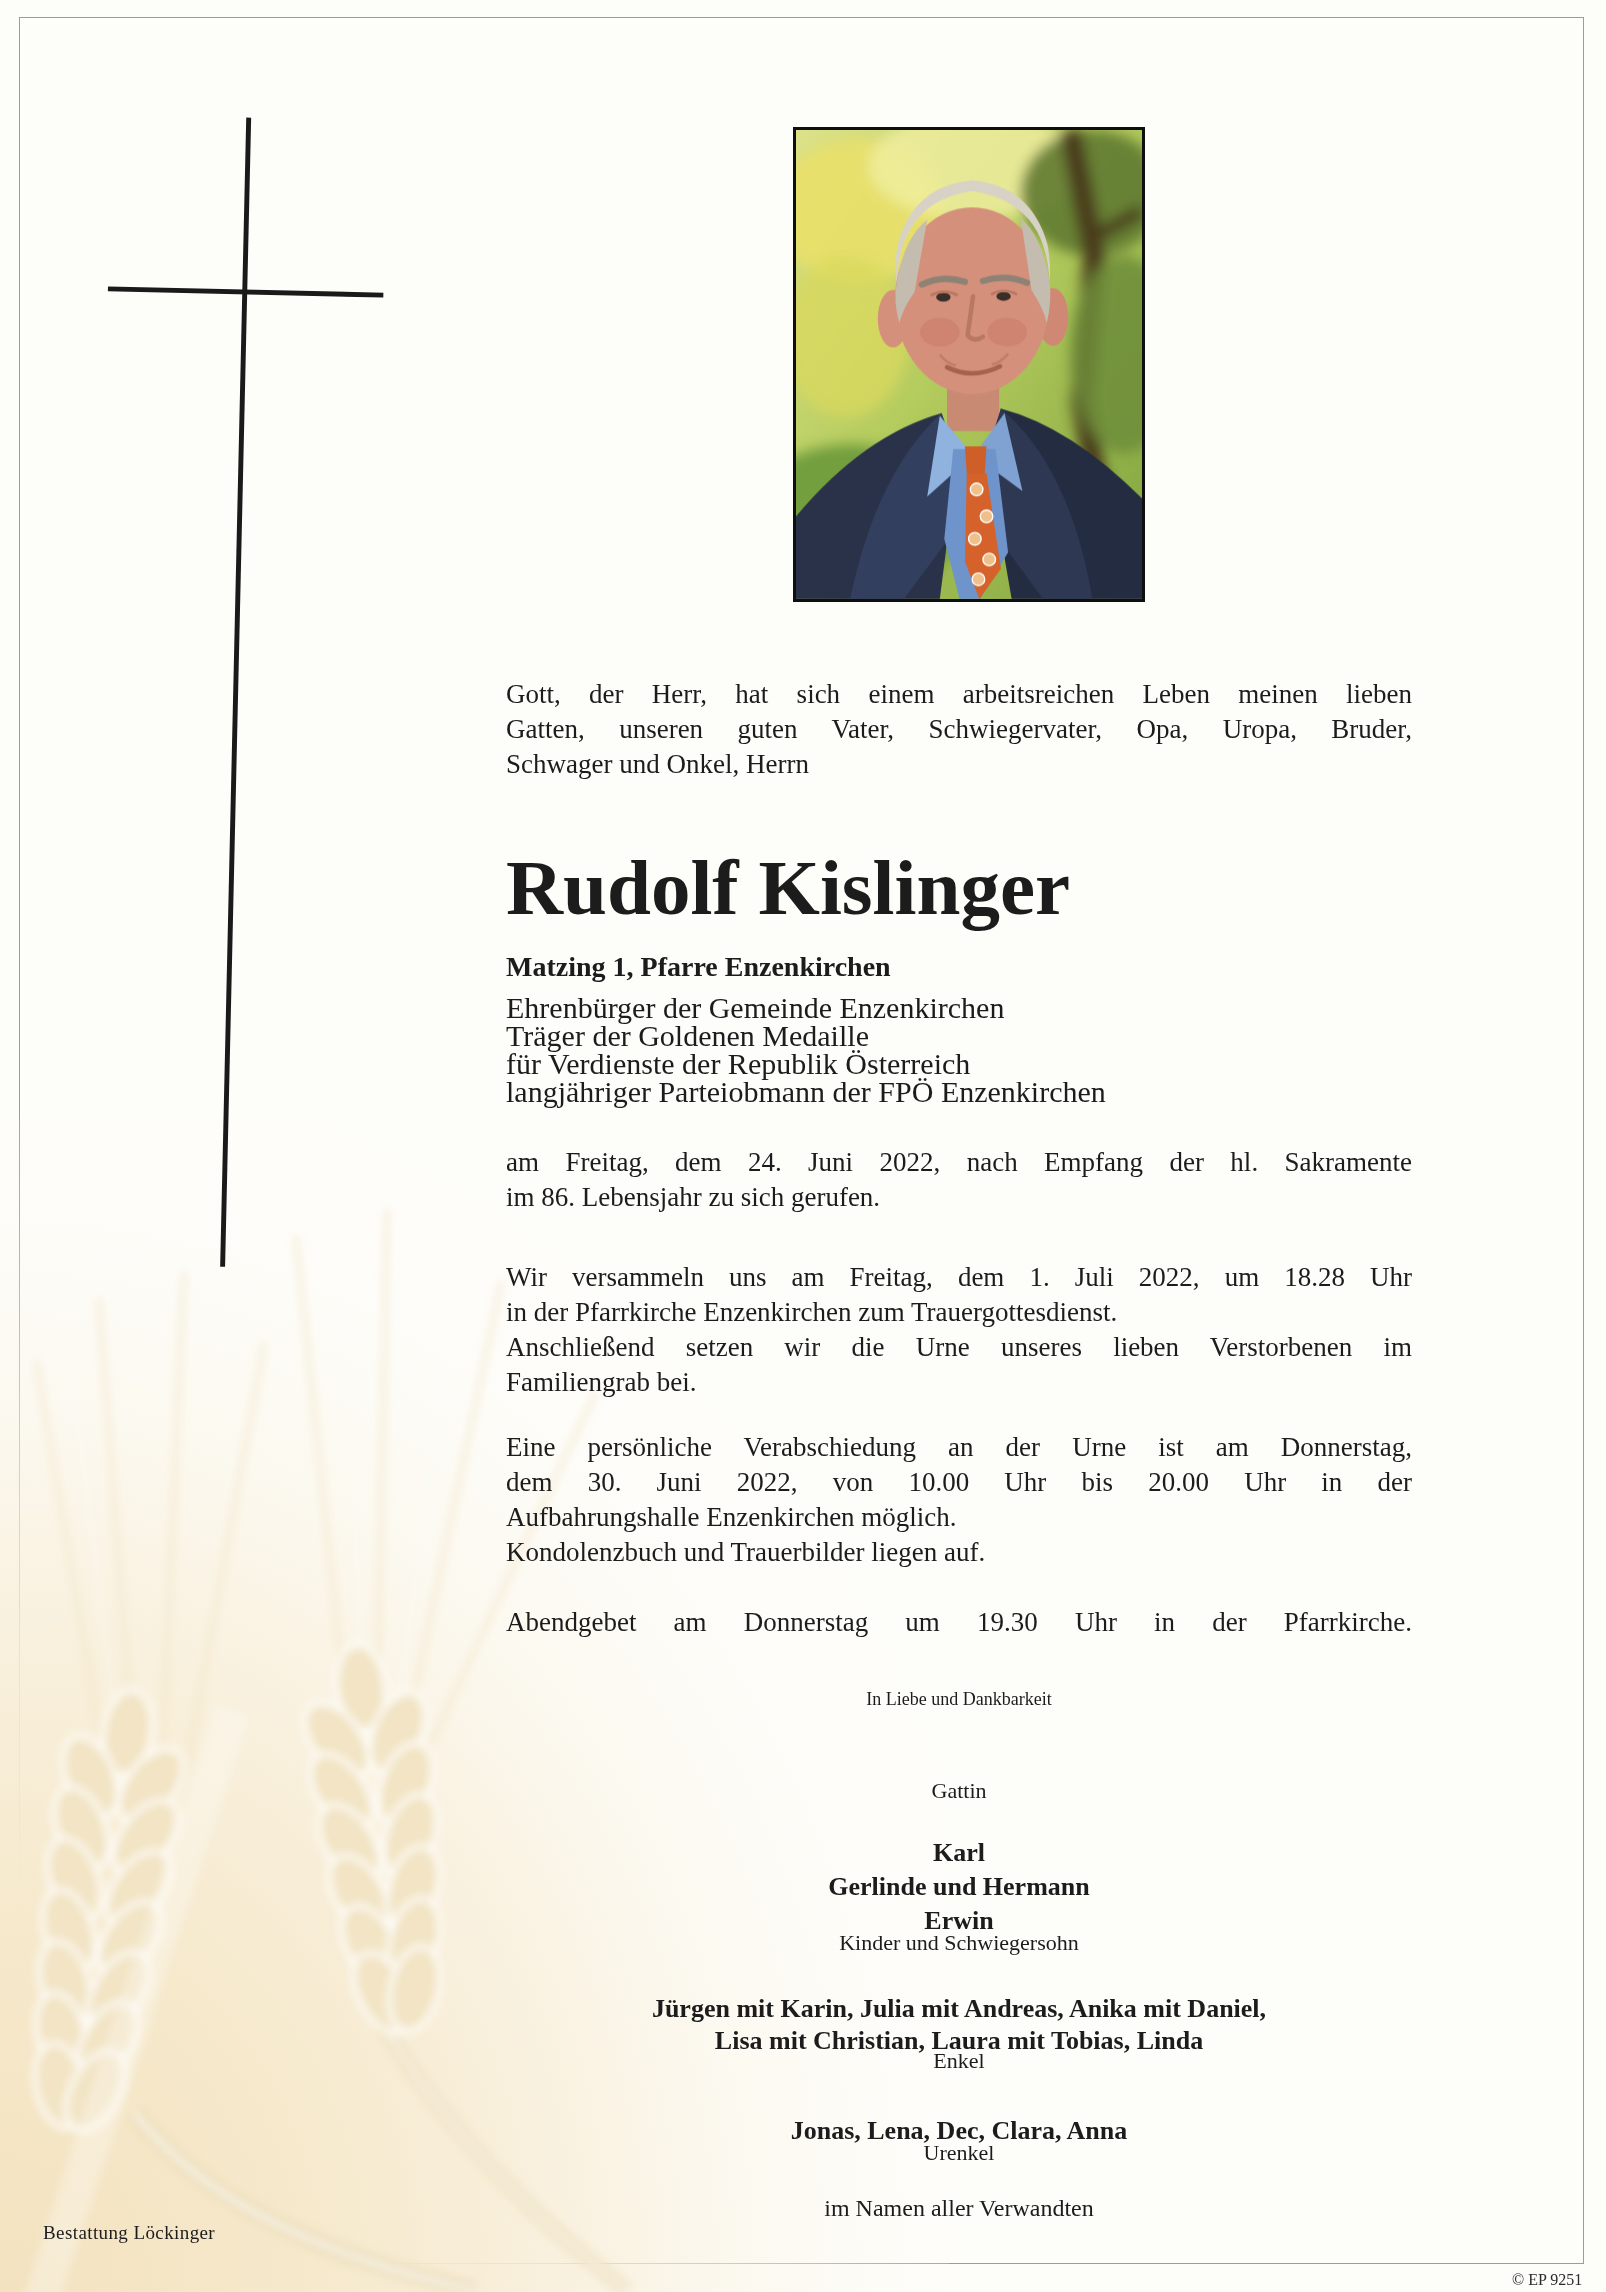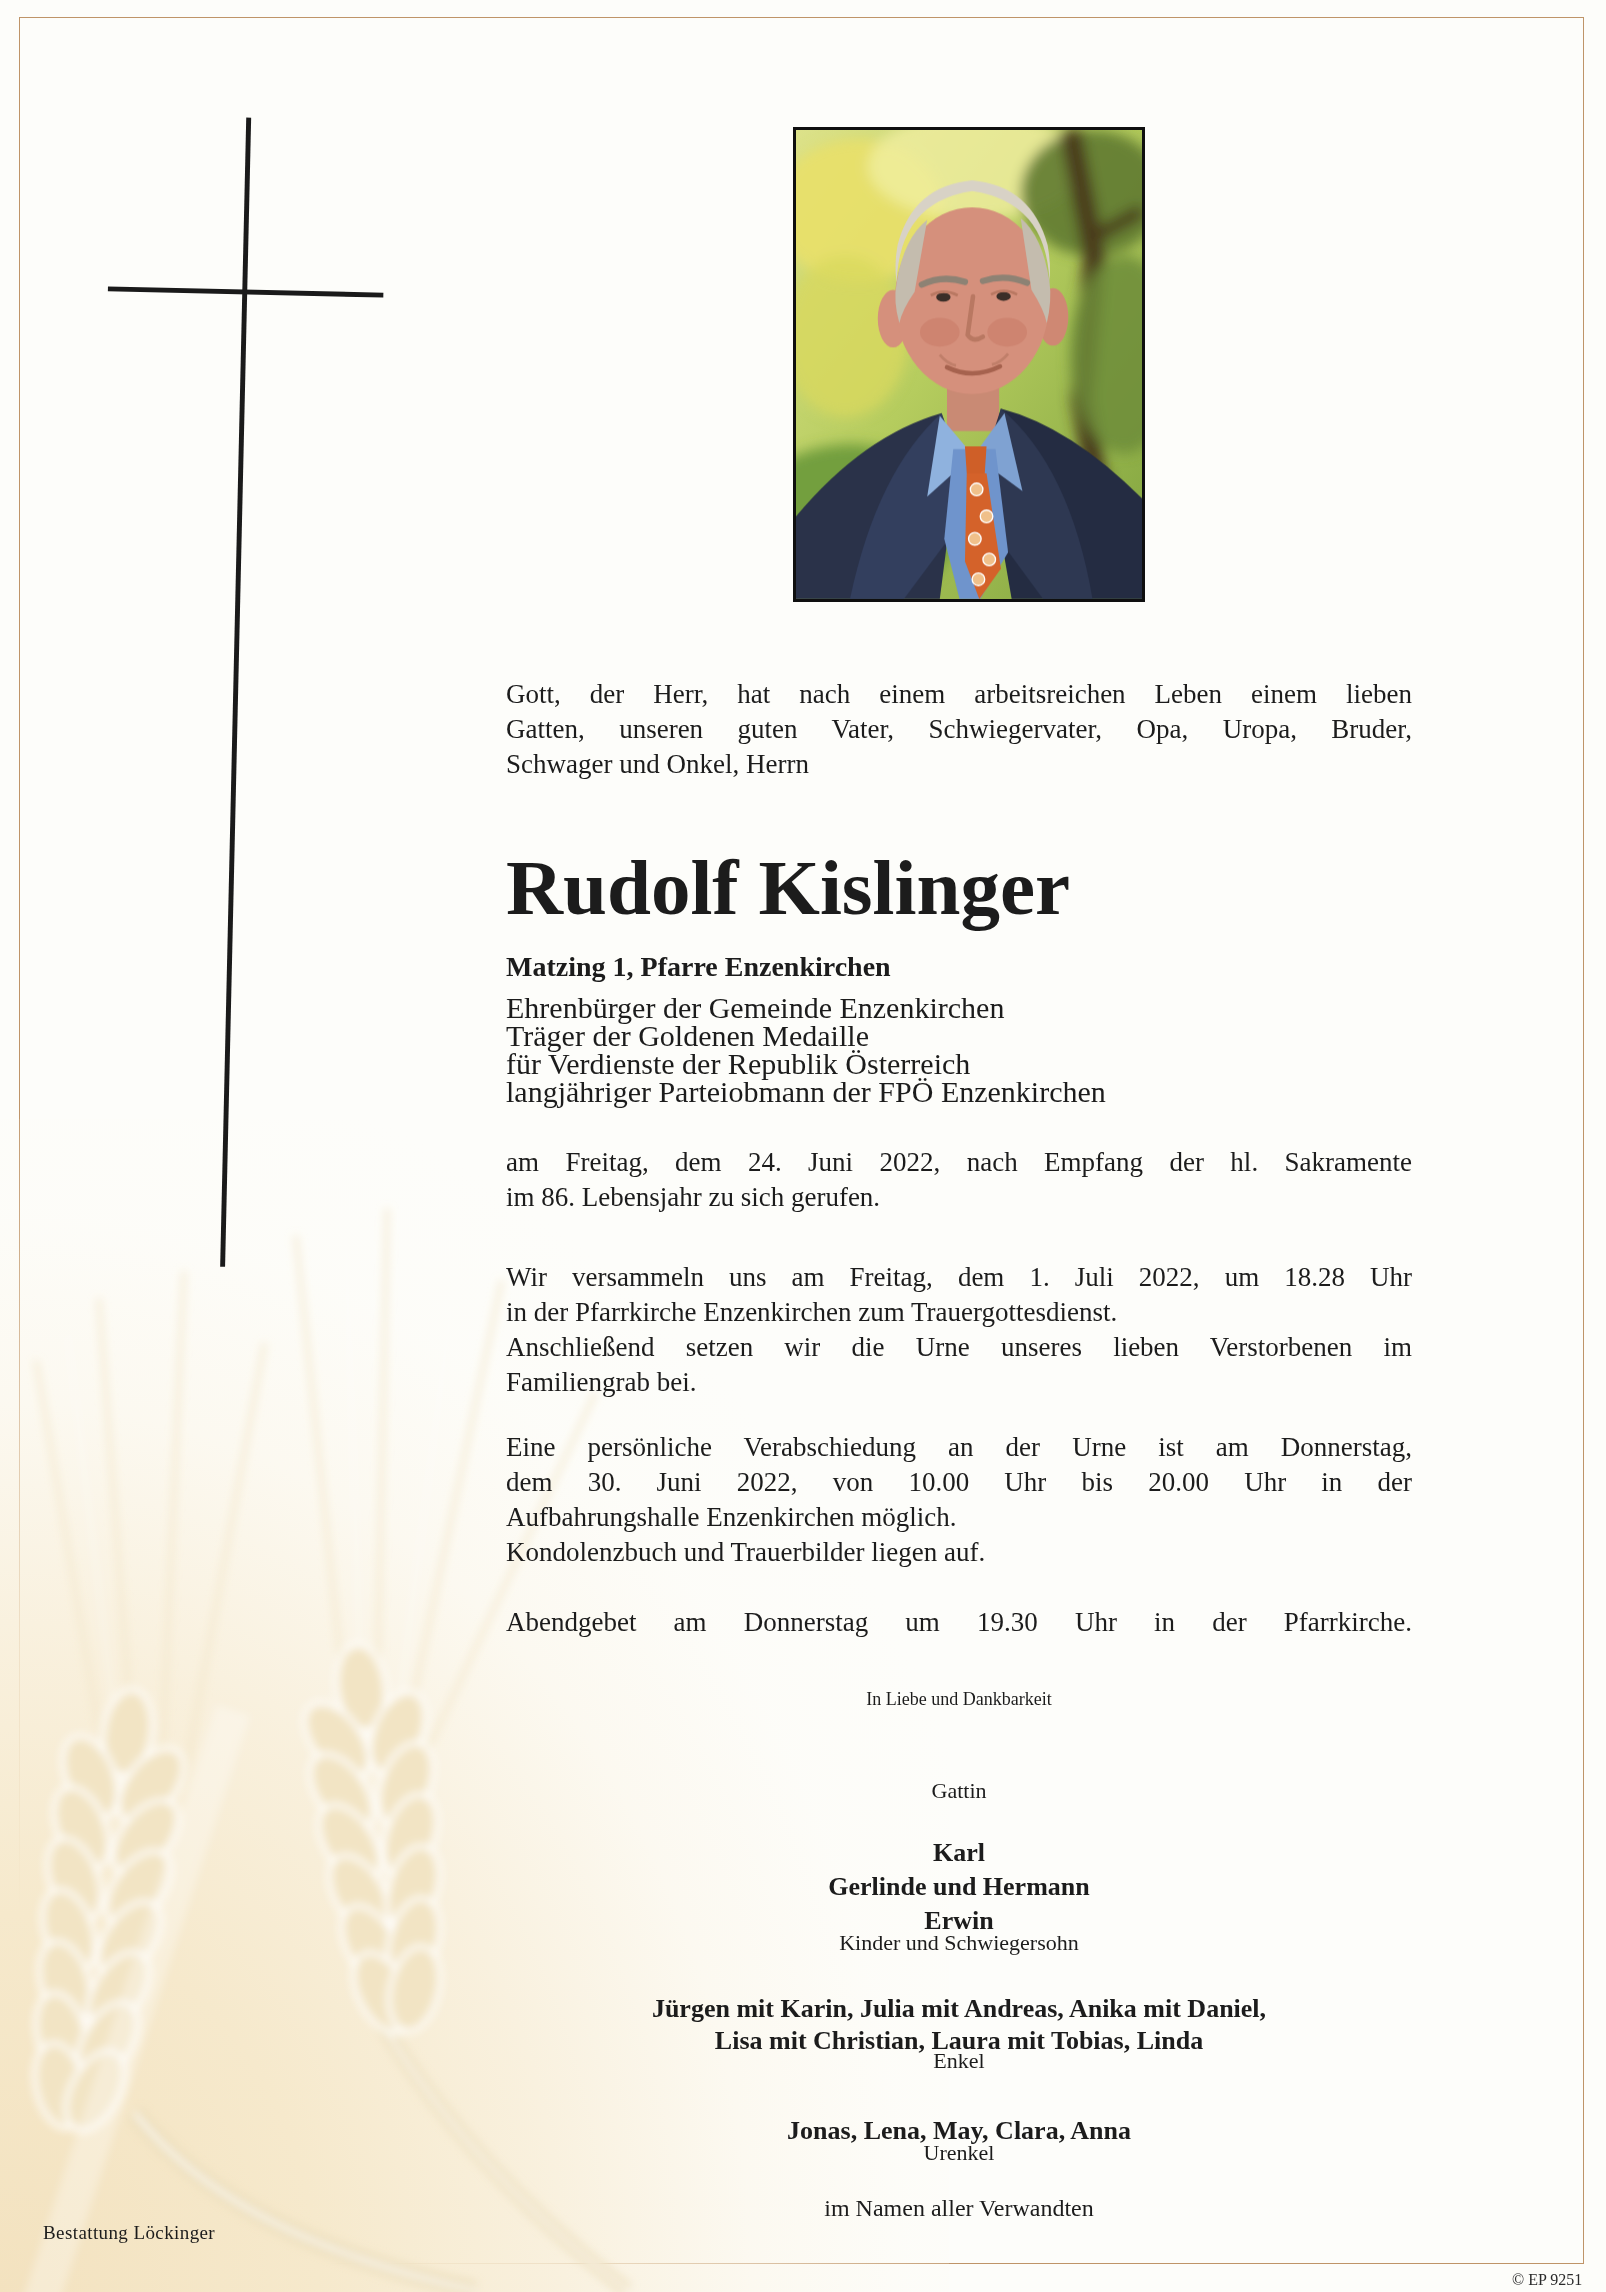--- a/index.html
+++ b/index.html
@@ -183,21 +183,21 @@
         <path d="M217,183 Q231,175 246,183" fill="none" stroke="#b97862" stroke-width="3"></path>
         <path d="M197,185 L191,228 Q197,237 208,230" fill="none" stroke="#b97862" stroke-width="5" stroke-linecap="round"></path>
         <path d="M168,264 Q197,278 227,263" fill="none" stroke="#a6624e" stroke-width="5" stroke-linecap="round"></path>
         <path d="M160,250 Q168,260 178,262" fill="none" stroke="#c07f6a" stroke-width="3"></path>
         <path d="M236,249 Q228,259 218,261" fill="none" stroke="#c07f6a" stroke-width="3"></path>
       </g>
     </svg>
   </div>
 
   <div class="col body-text" style="top:677px">
-    <div class="jline">Gott, der Herr, hat nach einem arbeitsreichen Leben einem lieben</div>
+    <div class="jline">Gott, der Herr, hat sich einem arbeitsreichen Leben meinen lieben</div>
     <div class="jline">Gatten, unseren guten Vater, Schwiegervater, Opa, Uropa, Bruder,</div>
     <div class="lline">Schwager und Onkel, Herrn</div>
   </div>
 
   <div class="col name-title" style="top:845px">Rudolf Kislinger</div>
 
   <div class="col address" style="top:952px">Matzing 1, Pfarre Enzenkirchen</div>
 
   <div class="col honors" style="top:994px">
     <div>Ehrenbürger der Gemeinde Enzenkirchen</div>
@@ -237,21 +237,21 @@
     <div>Erwin</div>
   </div>
   <div class="col center role" style="top:1931px">Kinder und Schwiegersohn</div>
 
   <div class="col center names names-wide" style="top:1993px">
     <div>Jürgen mit Karin, Julia mit Andreas, Anika mit Daniel,</div>
     <div>Lisa mit Christian, Laura mit Tobias, Linda</div>
   </div>
   <div class="col center role" style="top:2049px">Enkel</div>
 
-  <div class="col center names" style="top:2114px">Jonas, Lena, May, Clara, Anna</div>
+  <div class="col center names" style="top:2114px">Jonas, Lena, Dec, Clara, Anna</div>
   <div class="col center role" style="top:2141px">Urenkel</div>
 
   <div class="col center final" style="top:2194px">im Namen aller Verwandten</div>
 
   <div class="publisher">Bestattung Löckinger</div>
   <div class="copyright">© EP 9251</div>
 
 </div>
 
 

